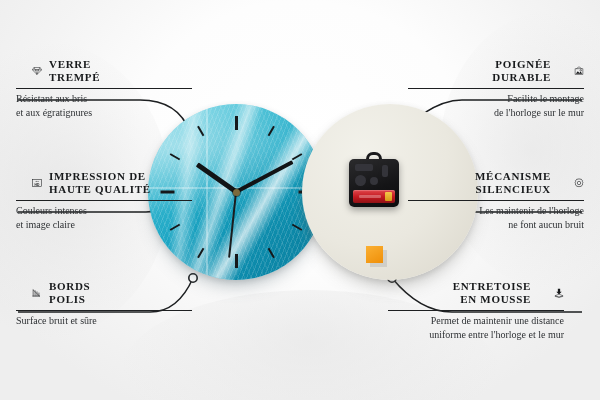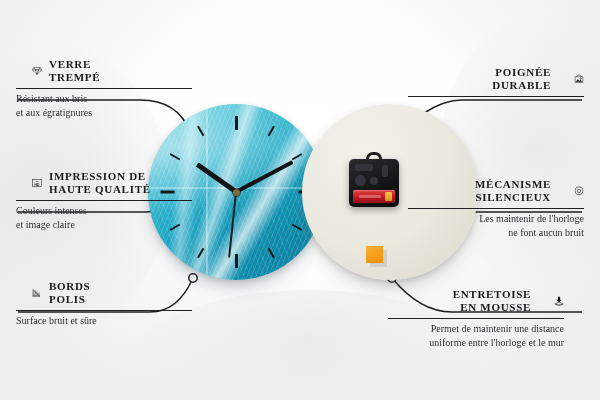--- a/index.html
+++ b/index.html
@@ -95,21 +95,21 @@
   
   .feature { position:absolute; width:176px; }
   .feat-head { display:flex; align-items:center; gap:7px; }
   .feat-title { font-weight:bold; font-size:11px; letter-spacing:.7px; color:#17191b; line-height:1.22; text-transform:uppercase; }
   .feat-desc { font-size:10px; color:#2e3134; line-height:1.35; padding-top:3px; }
   .rule { height:1.4px; background:#1d1f21; margin-top:3px; }
 
   .left  .feat-head { justify-content:flex-start; }
   .left  .feat-title { text-align:left; }
   .left  .feat-desc  { text-align:left; }
-  .right .feat-head { justify-content:flex-end; flex-direction:row;margin-top:8px; }
+  .right .feat-head { justify-content:flex-end; flex-direction:row; }
   .right .feat-title { text-align:right; }
   .right .feat-desc  { text-align:right; }
 
   .ico { width:26px; height:26px; flex:0 0 26px; display:flex; align-items:center; justify-content:center; color:#17191b;padding-left:16px; }
   .ico svg { display:block; }
 
   #f-verre      { left:16px;  top:58px;  }
   #f-impression { left:16px;  top:170px; }
   #f-bords      { left:16px;  top:280px; }
   #f-poignee    { left:408px; top:58px;  }
@@ -252,20 +252,21 @@
             <path d="M13,1 L6,6"></path>
               <path d="M13,1 L20,6"></path>
             <rect x="3" y="6" width="20" height="15"></rect>
             <path d="M4.5,19 L10,12.5 L14,17 L17,13.5 L21.5,19 Z" fill="#17191b" stroke="none"></path>
             <circle cx="17.5" cy="10.5" r="2"></circle>
           </g>
         </svg>
       </span>
     </div>
     <div class="rule"></div>
+    <div class="feat-desc"><span>Facilite le montage</span><br><span>de l'horloge sur le mur</span></div>
   </div>
 
   <div class="feature right" id="f-mecanisme">
     <div class="feat-head">
       <span class="feat-title"><span>MÉCANISME</span><br><span>SILENCIEUX</span></span>
       <span class="ico">
         <svg width="26" height="26" viewBox="0 0 26 26">
           <g fill="none" stroke="#17191b" stroke-width="1.5" stroke-linejoin="round">
             <path d="M13,1.8 l2.6,1.5 2.9,-0.6 1.3,2.7 2.6,1.5 -0.6,2.9 1.5,2.6 -1.5,2.6 0.6,2.9 -2.6,1.5 -1.3,2.7 -2.9,-0.6 -2.6,1.5 -2.6,-1.5 -2.9,0.6 -1.3,-2.7 -2.6,-1.5 0.6,-2.9 -1.5,-2.6 1.5,-2.6 -0.6,-2.9 2.6,-1.5 1.3,-2.7 2.9,0.6 Z"></path>
             <circle cx="13" cy="13" r="4.4"></circle>

